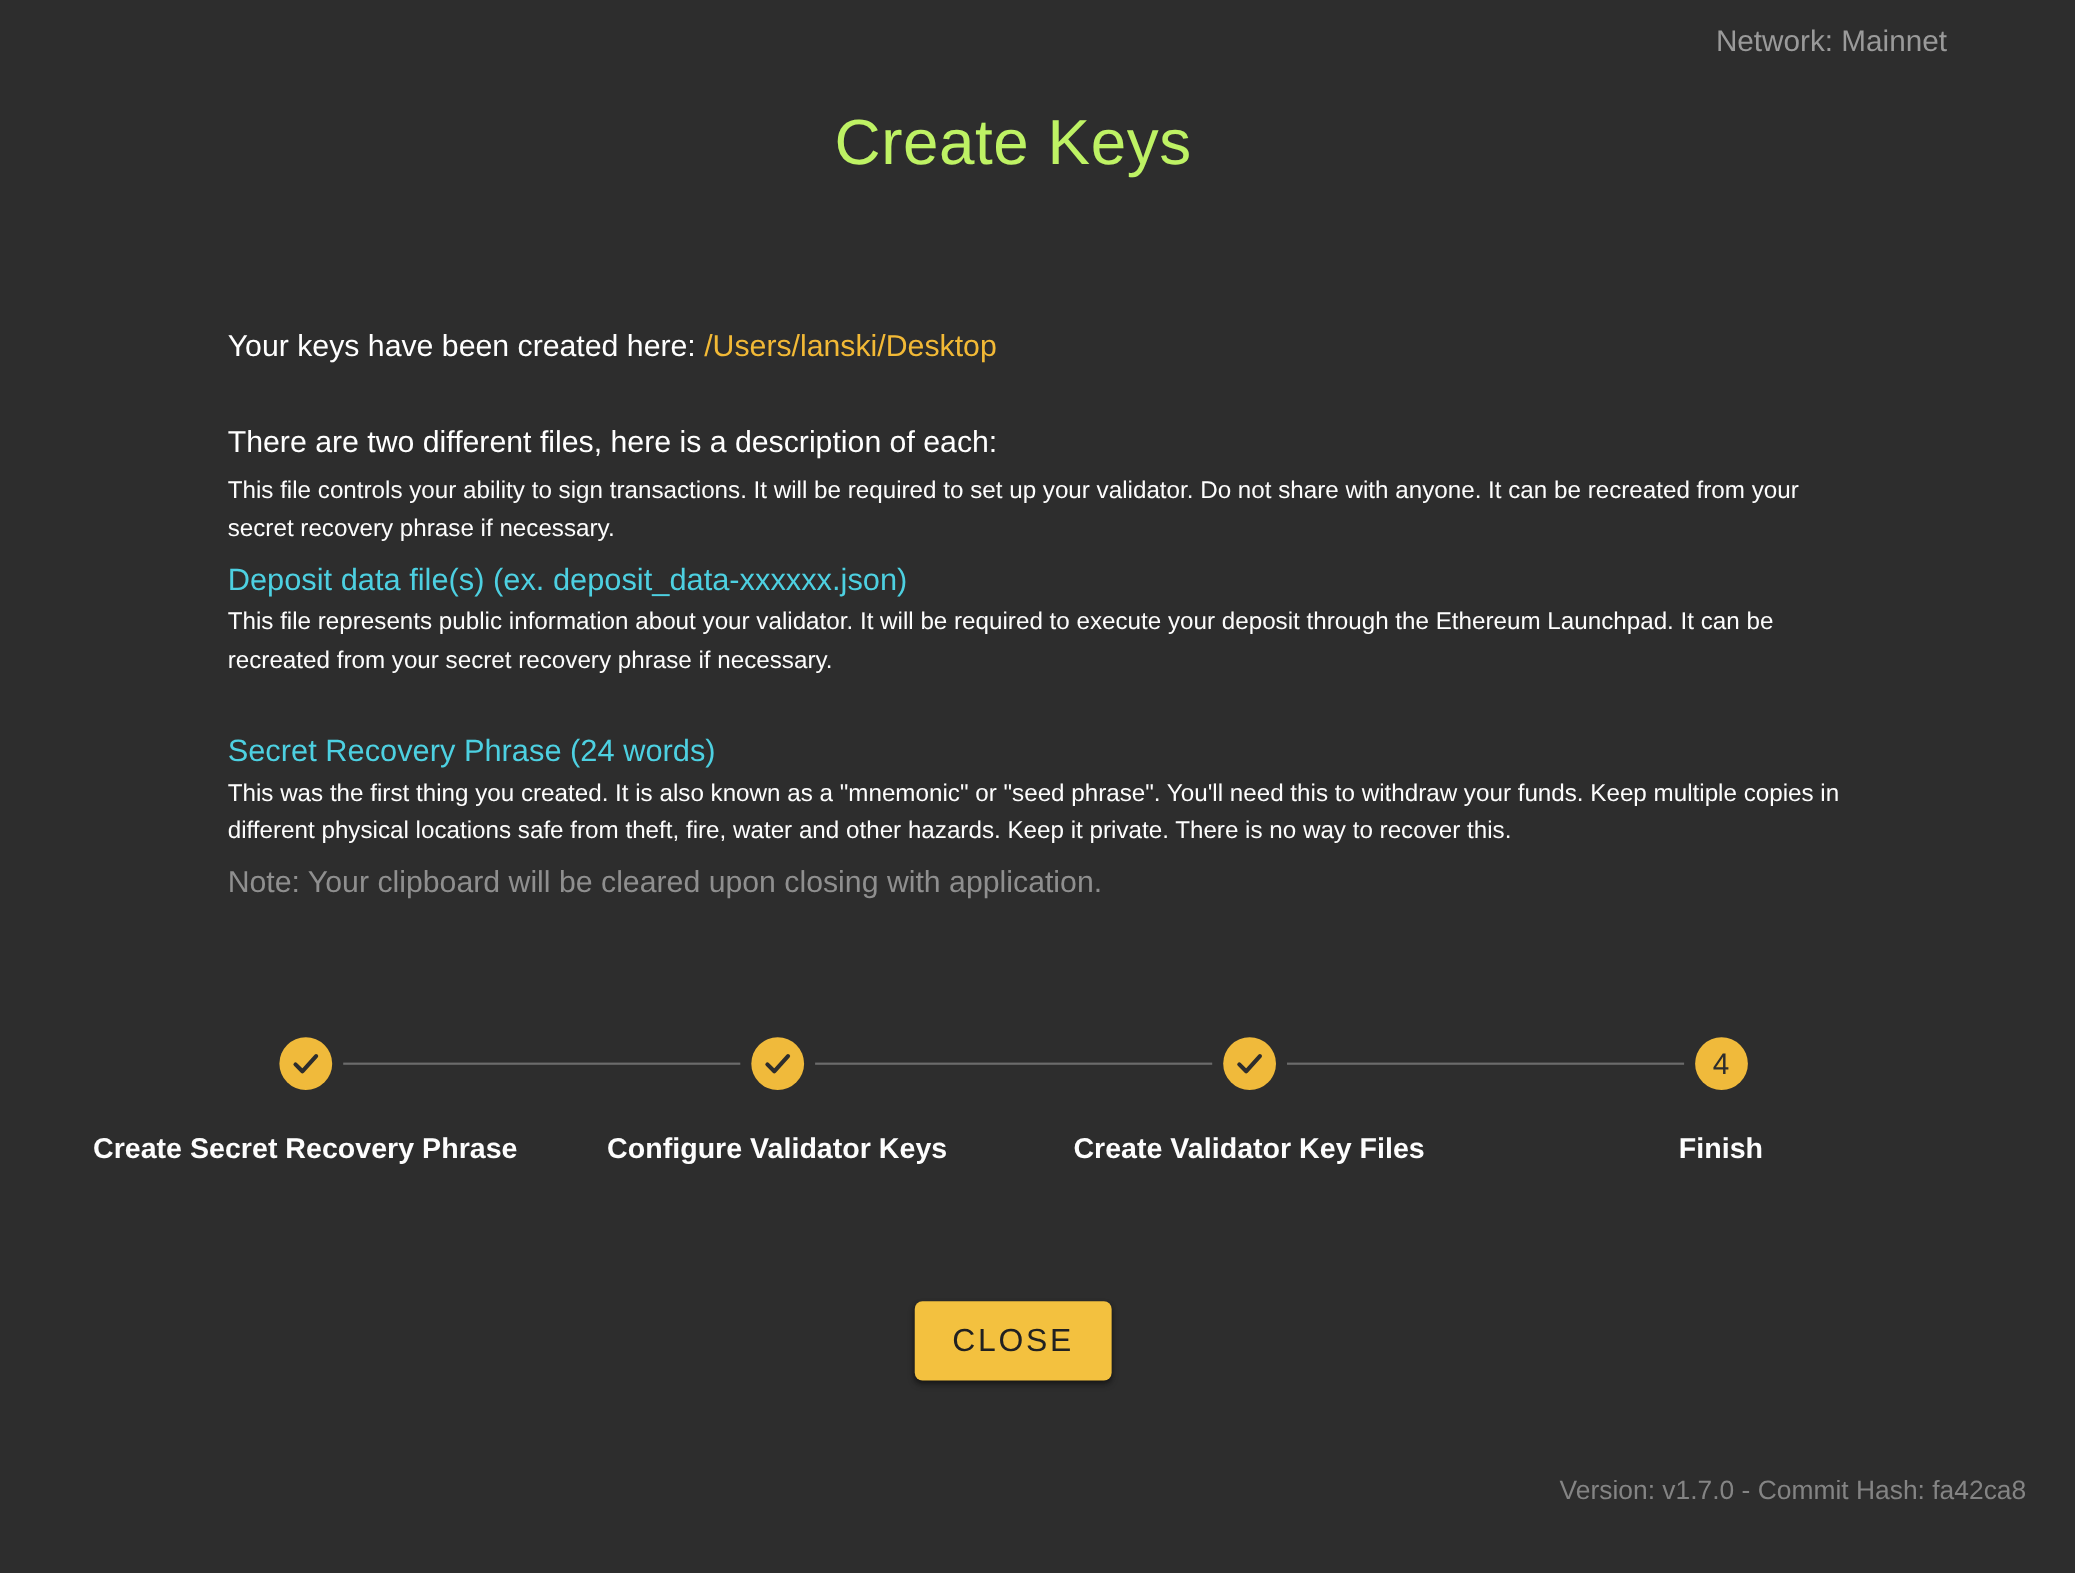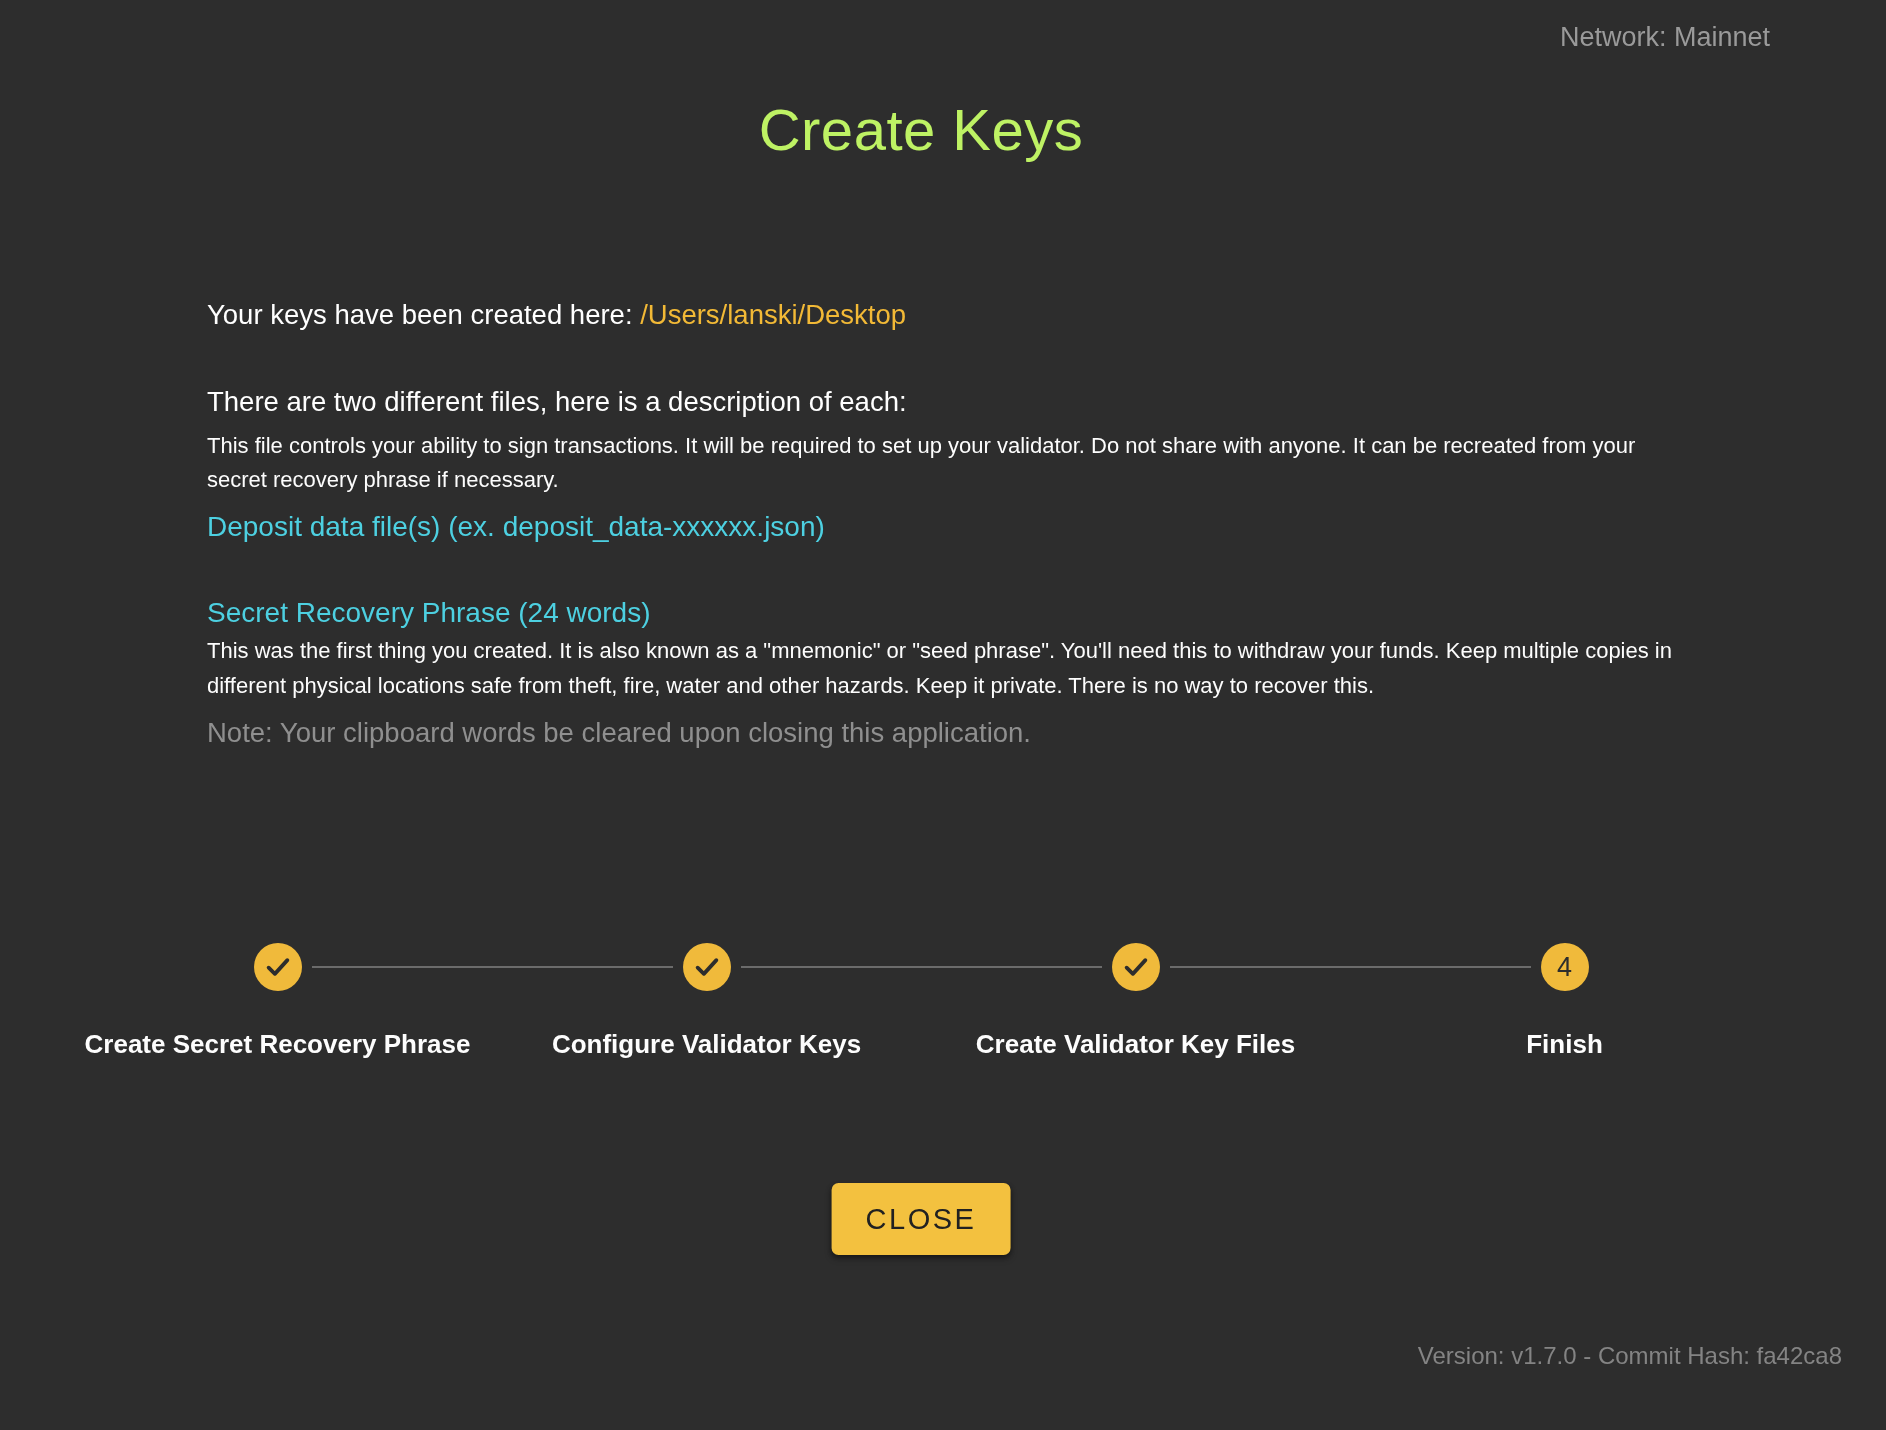--- a/index.html
+++ b/index.html
@@ -95,28 +95,29 @@
     </p>
 
     <p class="files-intro">There are two different files, here is a description of each:</p>
 
     <div class="section">
       <p class="section-body">This file controls your ability to sign transactions. It will be required to set up your validator. Do not share with anyone. It can be recreated from your secret recovery phrase if necessary.</p>
     </div>
 
     <div class="section">
       <h2 class="section-heading">Deposit data file(s) (ex. deposit_data-xxxxxx.json)</h2>
+      <p class="section-body">This file represents public information about your validator. It will be required to execute your deposit through the Ethereum Launchpad. It can be recreated from your secret recovery phrase if necessary.</p>
     </div>
 
     <div class="section section-secret">
       <h2 class="section-heading">Secret Recovery Phrase (24 words)</h2>
       <p class="section-body">This was the first thing you created. It is also known as a "mnemonic" or "seed phrase". You'll need this to withdraw your funds. Keep multiple copies in different physical locations safe from theft, fire, water and other hazards. Keep it private. There is no way to recover this.</p>
     </div>
 
-    <p class="note-line">Note: Your clipboard words be cleared upon closing this application.</p>
+    <p class="note-line">Note: Your clipboard will be cleared upon closing with application.</p>
   </div>
 
   <div class="stepper">
 
     <div class="step">
       <div class="step-circle">
         <svg width="30" height="30" viewBox="0 0 24 24">
           <path d="M4.5 12.5 L9.5 17.5 L19.5 6.5" fill="none" stroke="#2d2d2d" stroke-width="3" stroke-linecap="round" stroke-linejoin="round"></path>
         </svg>
       </div>

